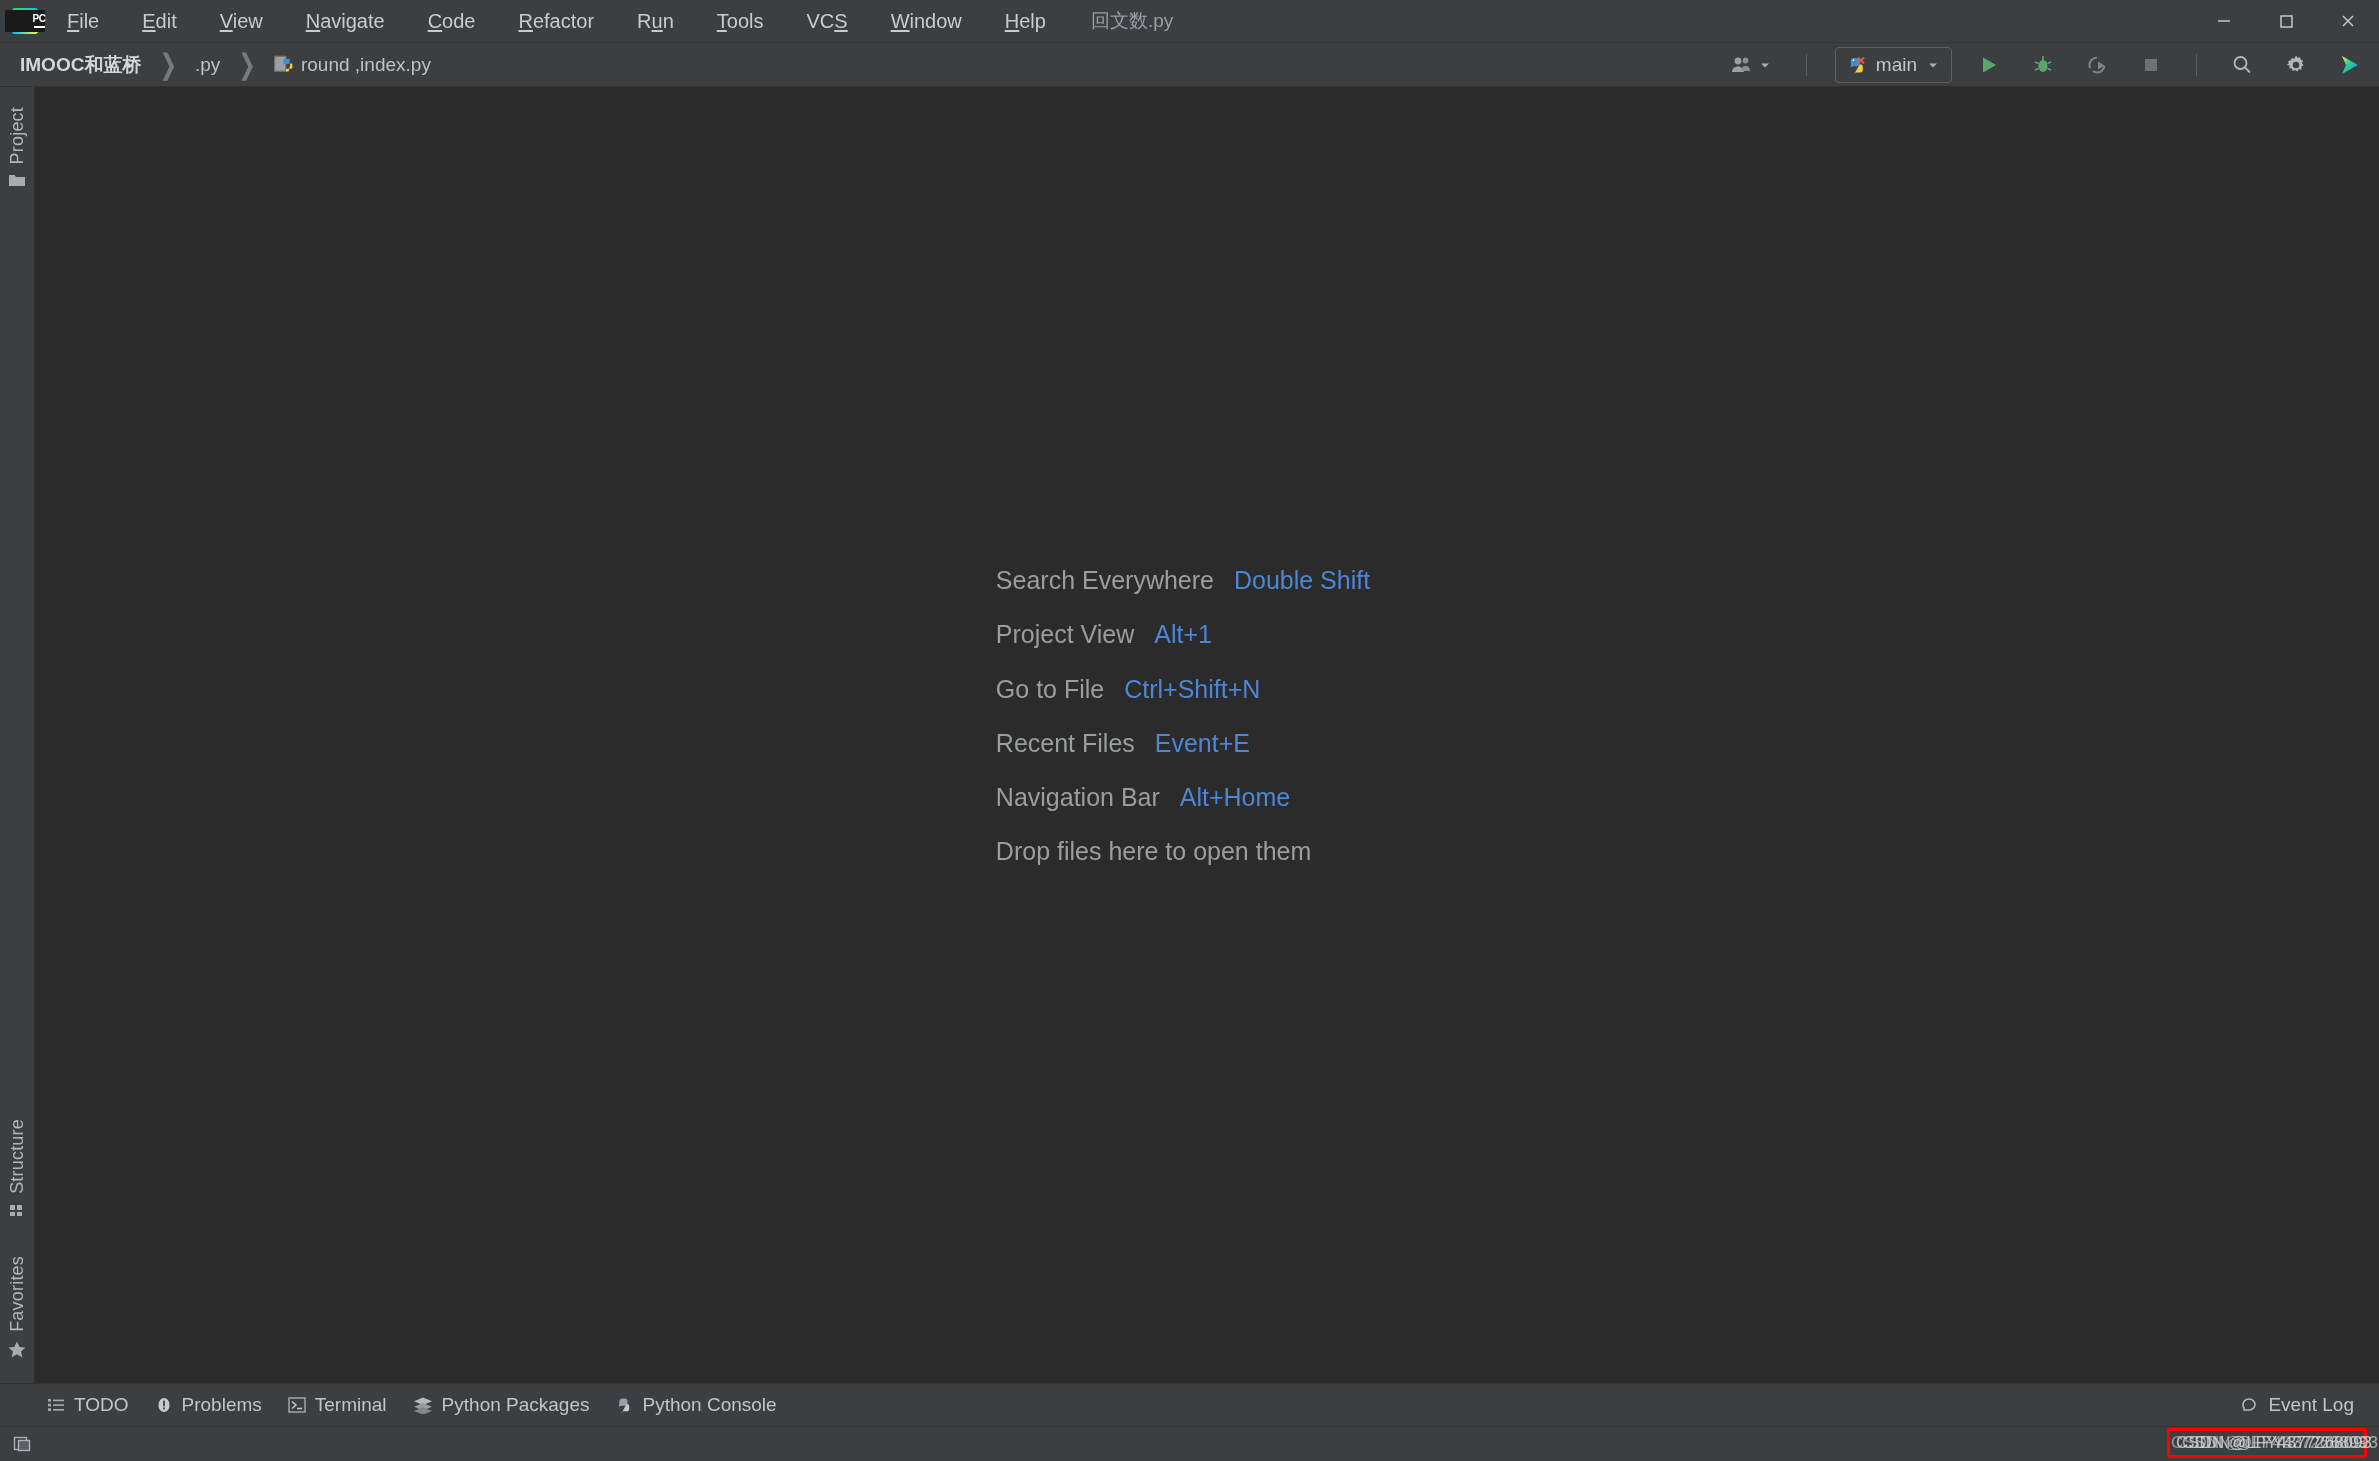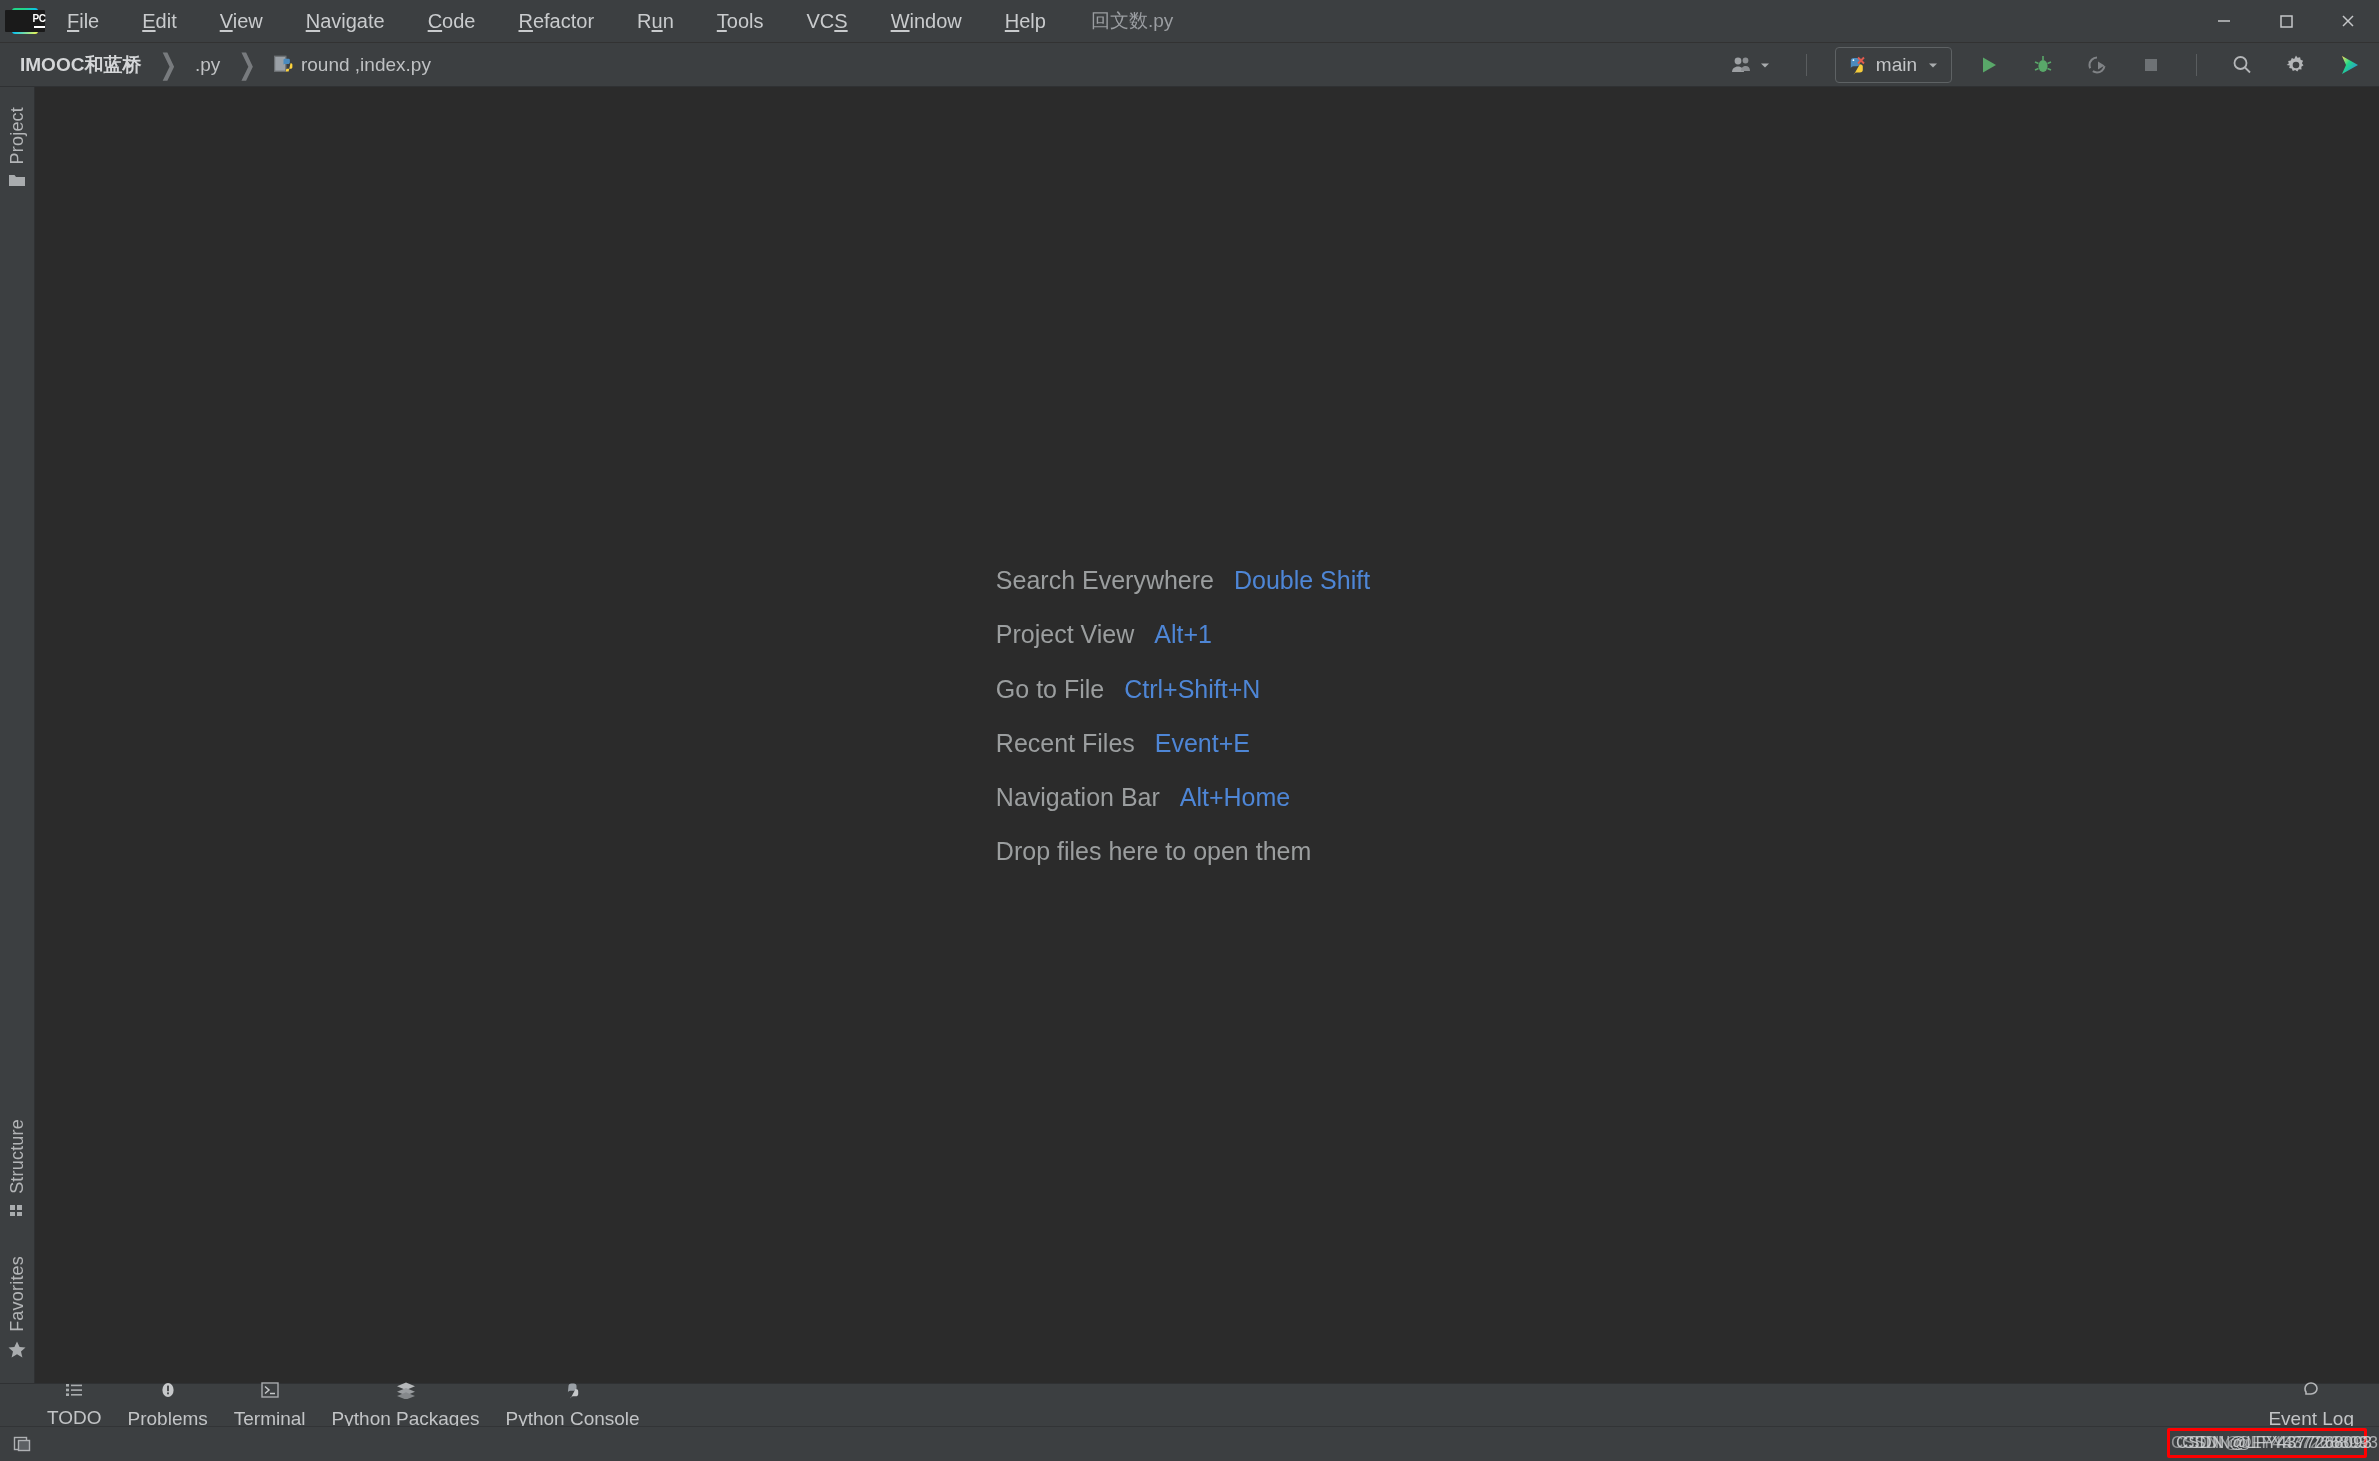--- a/index.html
+++ b/index.html
@@ -266,21 +266,20 @@
   .tw-btn {
     display: flex;
     align-items: center;
     gap: 9px;
     padding: 5px 13px;
     font-size: 19px;
     color: #c2c4c6;
     border-radius: 3px;
     cursor: default;
     white-space: nowrap;
-    flex-direction: column;
   }
   .bottom-right {
     margin-left: auto;
     display: flex;
     align-items: center;
   }
 
   
   .status-bar {
     height: 34px;

